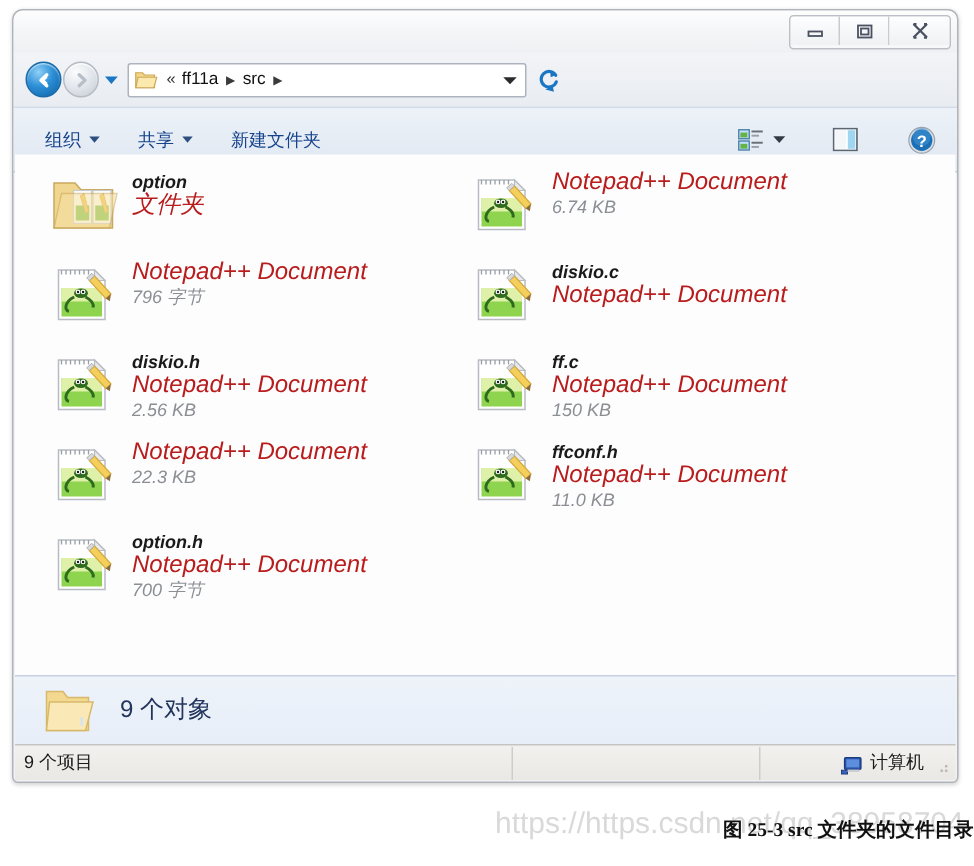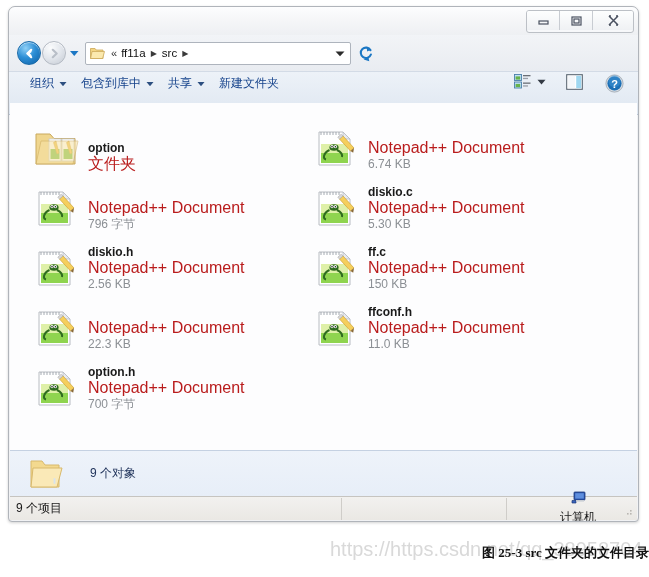--- a/index.html
+++ b/index.html
@@ -165,23 +165,24 @@
 
   
   .cmd-row {
     position: absolute;
     left: 0; top: 64px; right: 0;
     height: 44px;
     background: linear-gradient(to bottom,#edf2f8,#dfe7f1);
     border-top: 1px solid #d3dbe6;
     border-bottom: 1px solid #b9c4d3;
     display: flex;
-    align-items: flex-start;
+    align-items: center;
     box-sizing: border-box;
     padding: 0 6px 0 14px;
+    gap: 11px;
   }
   .cmd-item {
     font-size: 12px;
     color: #15428b;
     display: flex;
     align-items: center;
     padding: 3px 7px;
     white-space: nowrap;
   }
   .cmd-caret { margin-left: 5px; }
@@ -202,23 +203,24 @@
   }
   .col {
     position: absolute;
     top: 9px;
   }
   .col-left  { left: 22px; width: 265px; }
   .col-right { left: 302px; width: 265px; }
 
   .file-item {
     display: flex;
-    align-items: flex-end;
+    align-items: flex-start;
     height: 60px;
     box-sizing: border-box;
+    font-style: italic;
   }
   .file-icon {
     width: 48px;
     height: 48px;
     flex: 0 0 48px;
     position: relative;
     margin-right: 8px;
   }
   .file-meta { padding-top: 2px; min-width: 0; }
   .file-name {
@@ -248,23 +250,23 @@
     bottom: 25px;
     height: 46px;
     background: linear-gradient(to bottom,#eef3fa,#e7eef8);
     border-top: 1px solid #c5d1e2;
     display: flex;
     align-items: center;
     padding-left: 18px;
     box-sizing: border-box;
   }
   .details-text {
-    font-size: 12px;
+    font-size: 16px;
     color: #22355c;
-    margin-left: 26px;
+    margin-left: 16px;
   }
 
   
   .status-bar {
     position: absolute;
     left: 1px; right: 1px; bottom: 1px;
     height: 24px;
     background: linear-gradient(to bottom,#f2f1ef,#eae8e4);
     border-top: 1px solid #c6c4c0;
     display: flex;
@@ -278,26 +280,25 @@
     padding-left: 6px;
     width: 288px;
     box-sizing: border-box;
   }
   .status-div {
     width: 1px; height: 22px; background: #cfcdc9;
   }
   .status-mid { width: 78px; }
   .status-right {
     display: flex;
-    align-items: center;
+    align-items: flex-end;
     gap: 5px;
     padding-left: 10px;
     font-size: 12px;
     color: #1a1a1a;
-    flex-direction: column;
   }
   .status-grip {
     position: absolute;
     right: 3px; bottom: 3px;
     width: 12px; height: 12px;
   }
 
   
   .caption {
     position: absolute;
@@ -402,26 +403,20 @@
 
     <div class="cmd-row">
 
       <div class="cmd-item">
         <span>组织</span>
         <svg class="cmd-caret" width="8" height="6" viewBox="0 0 8 6">
             <path d="M0.5 1 L7.5 1 L4 5.2 Z" fill="#2d4f80"></path>
           </svg>
       </div>
 
-      <div class="cmd-item">
-        <span>包含到库中</span>
-        <svg class="cmd-caret" width="8" height="6" viewBox="0 0 8 6">
-            <path d="M0.5 1 L7.5 1 L4 5.2 Z" fill="#2d4f80"></path>
-          </svg>
-      </div>
 
       <div class="cmd-item">
         <span>共享</span>
         <svg class="cmd-caret" width="8" height="6" viewBox="0 0 8 6">
             <path d="M0.5 1 L7.5 1 L4 5.2 Z" fill="#2d4f80"></path>
           </svg>
       </div>
 
       <div class="cmd-item">
         <span>新建文件夹</span>
@@ -700,21 +695,20 @@
                 <path d="M25 26 Q31 29 30 33" stroke="#2f6b1f" stroke-width="2" fill="none"></path>
               </g>
               <path d="M31 12 L42 24 L38.5 27 L27.5 15 Z" fill="#f5cf5c" stroke="#d4a93c" stroke-width="0.8"></path>
               <path d="M27.5 15 L31 12 L29.2 10.2 L25.8 13.2 Z" fill="#d9d9d9" stroke="#aaa" stroke-width="0.6"></path>
               <path d="M38.5 27 L42 24 L41.2 28.8 Z" fill="#8a6a3a"></path>
             </svg>
           </div>
           <div class="file-meta">
             <div class="file-name">diskio.c</div>
             <div class="file-type">Notepad++ Document</div>
-            <div class="file-size">5.30 KB</div>
           </div>
         </div>
 
         <div class="file-item">
           <div class="file-icon">
             <svg width="48" height="48" viewBox="0 0 48 48">
               <path d="M7 8 L31 8 L38 15 L38 41 L7 41 Z" fill="#ffffff" stroke="#b8bcc2" stroke-width="1"></path>
               <path d="M31 8 L38 15 L31 15 Z" fill="#e8eaee" stroke="#b8bcc2" stroke-width="0.8"></path>
               <g stroke="#9aa0a8" stroke-width="0.9">
                 <path d="M9 8 L9 11"></path>

